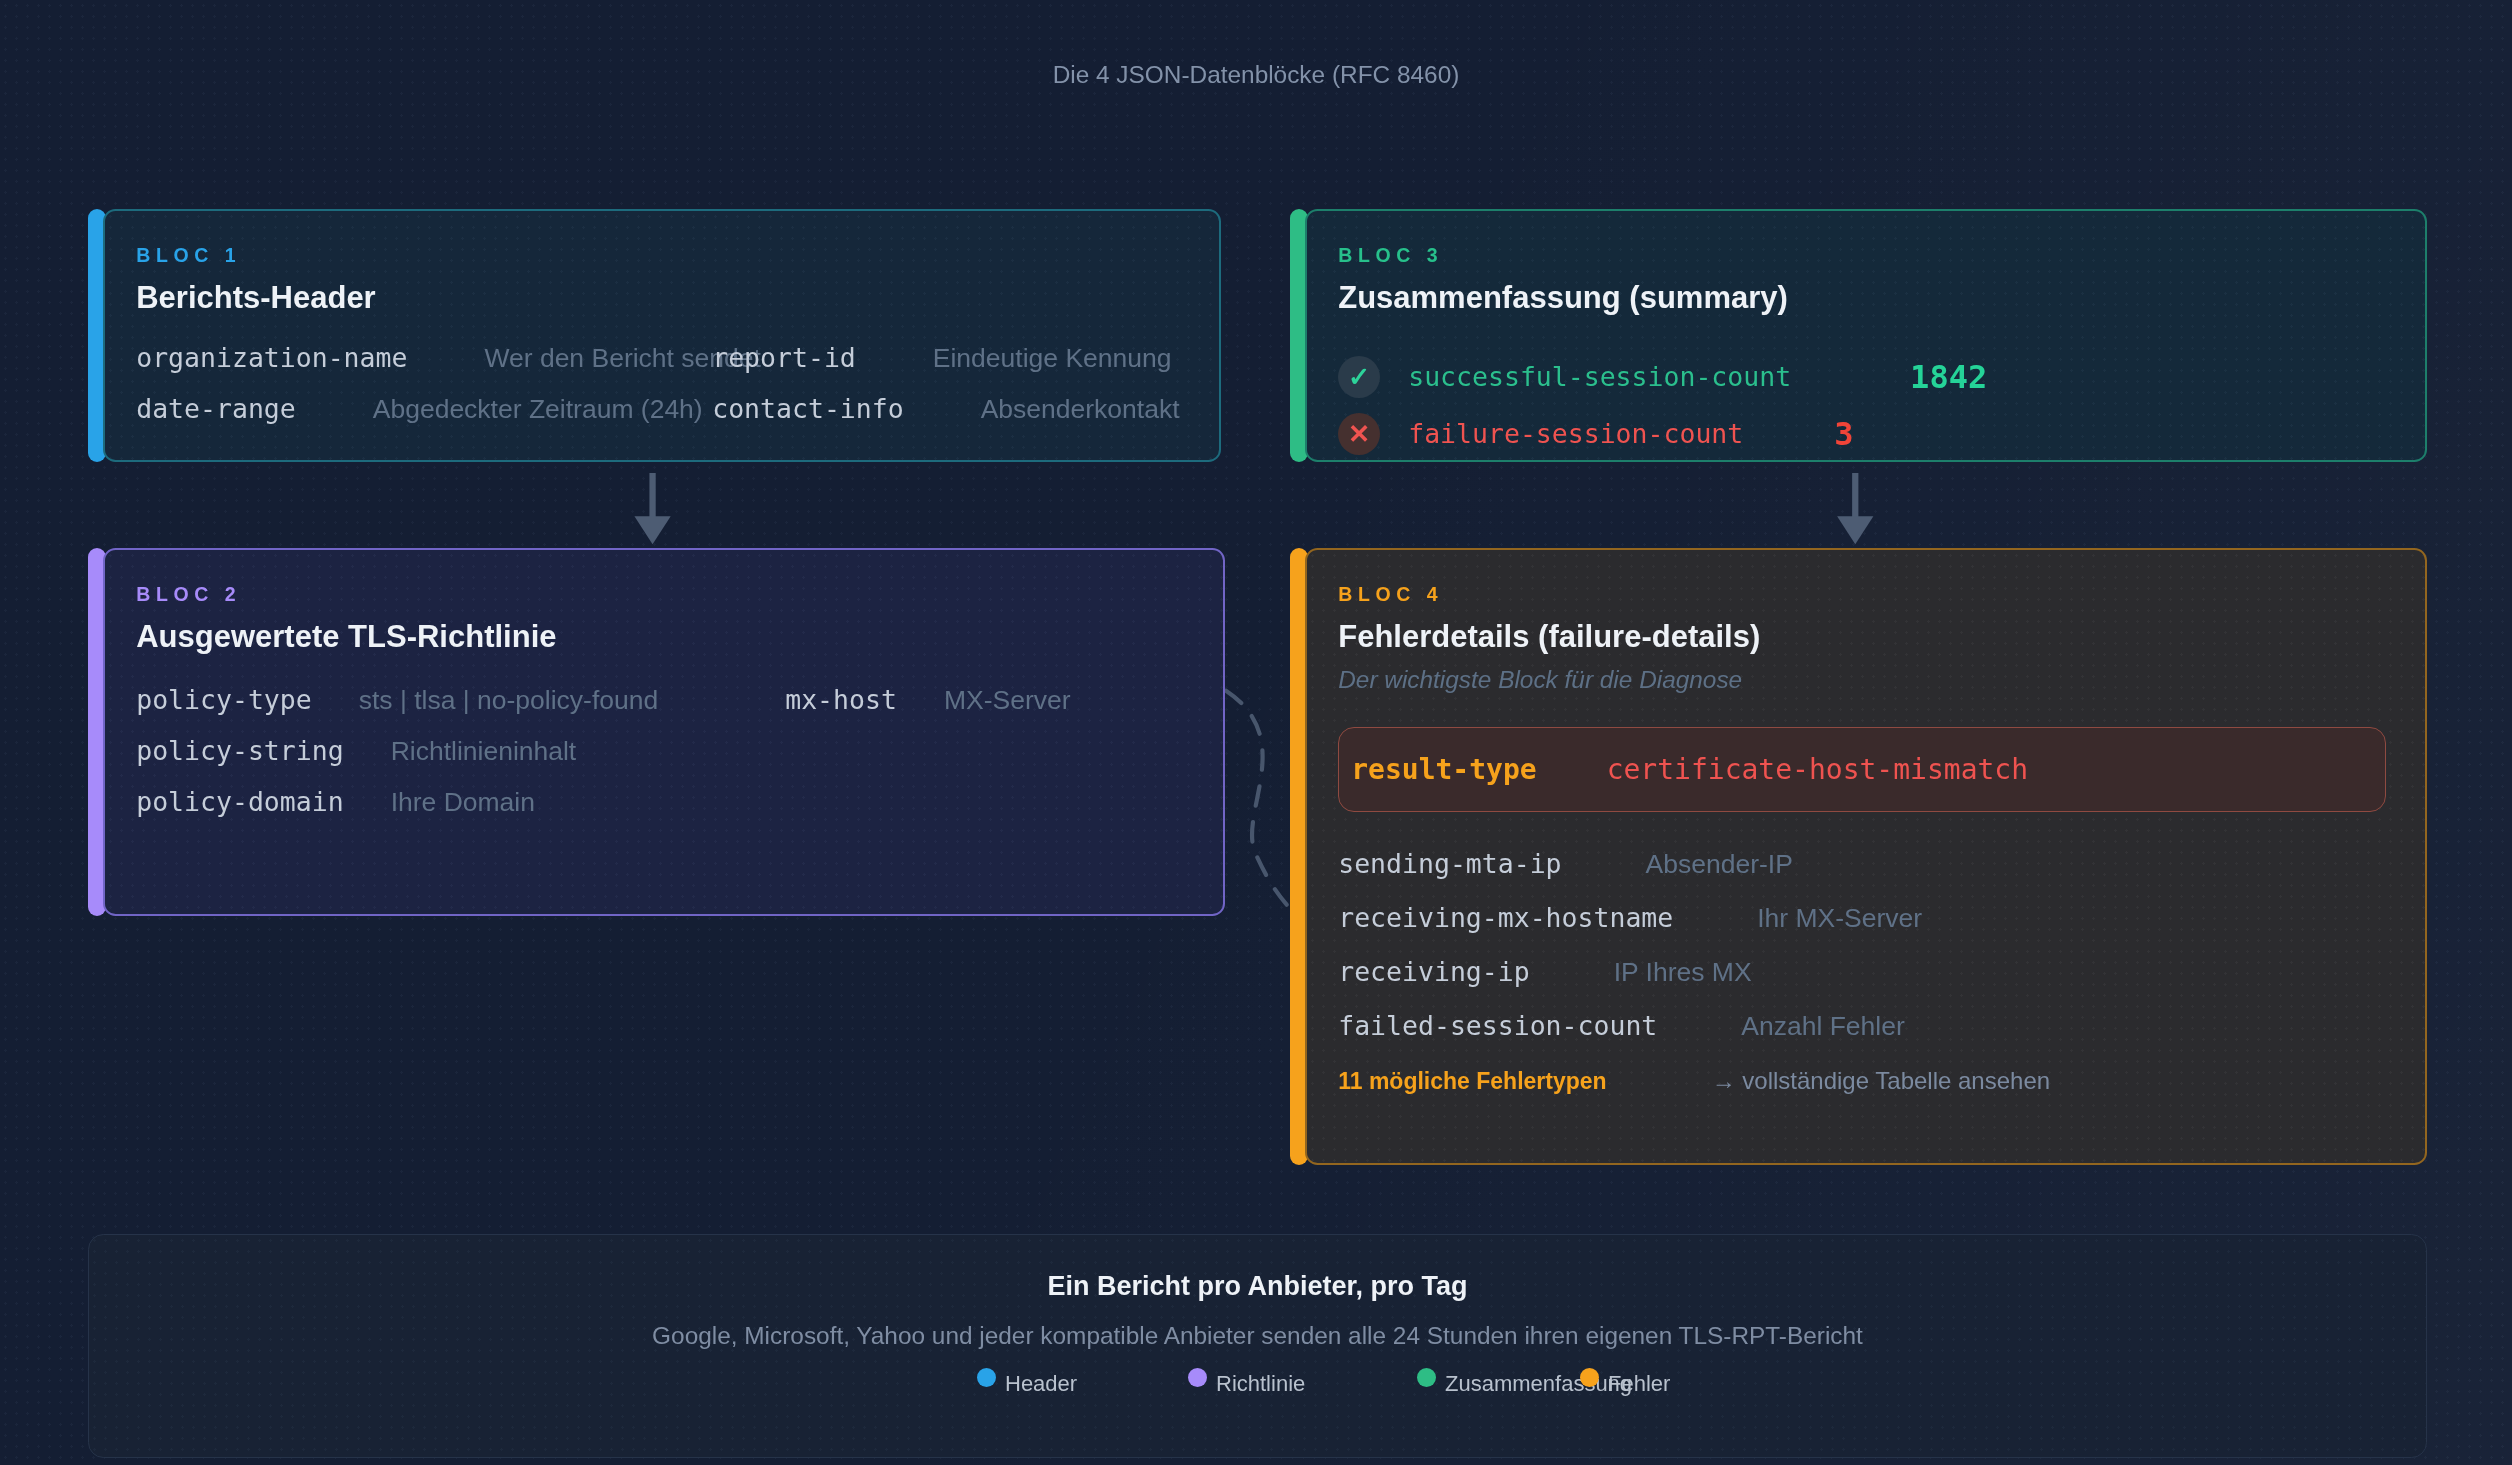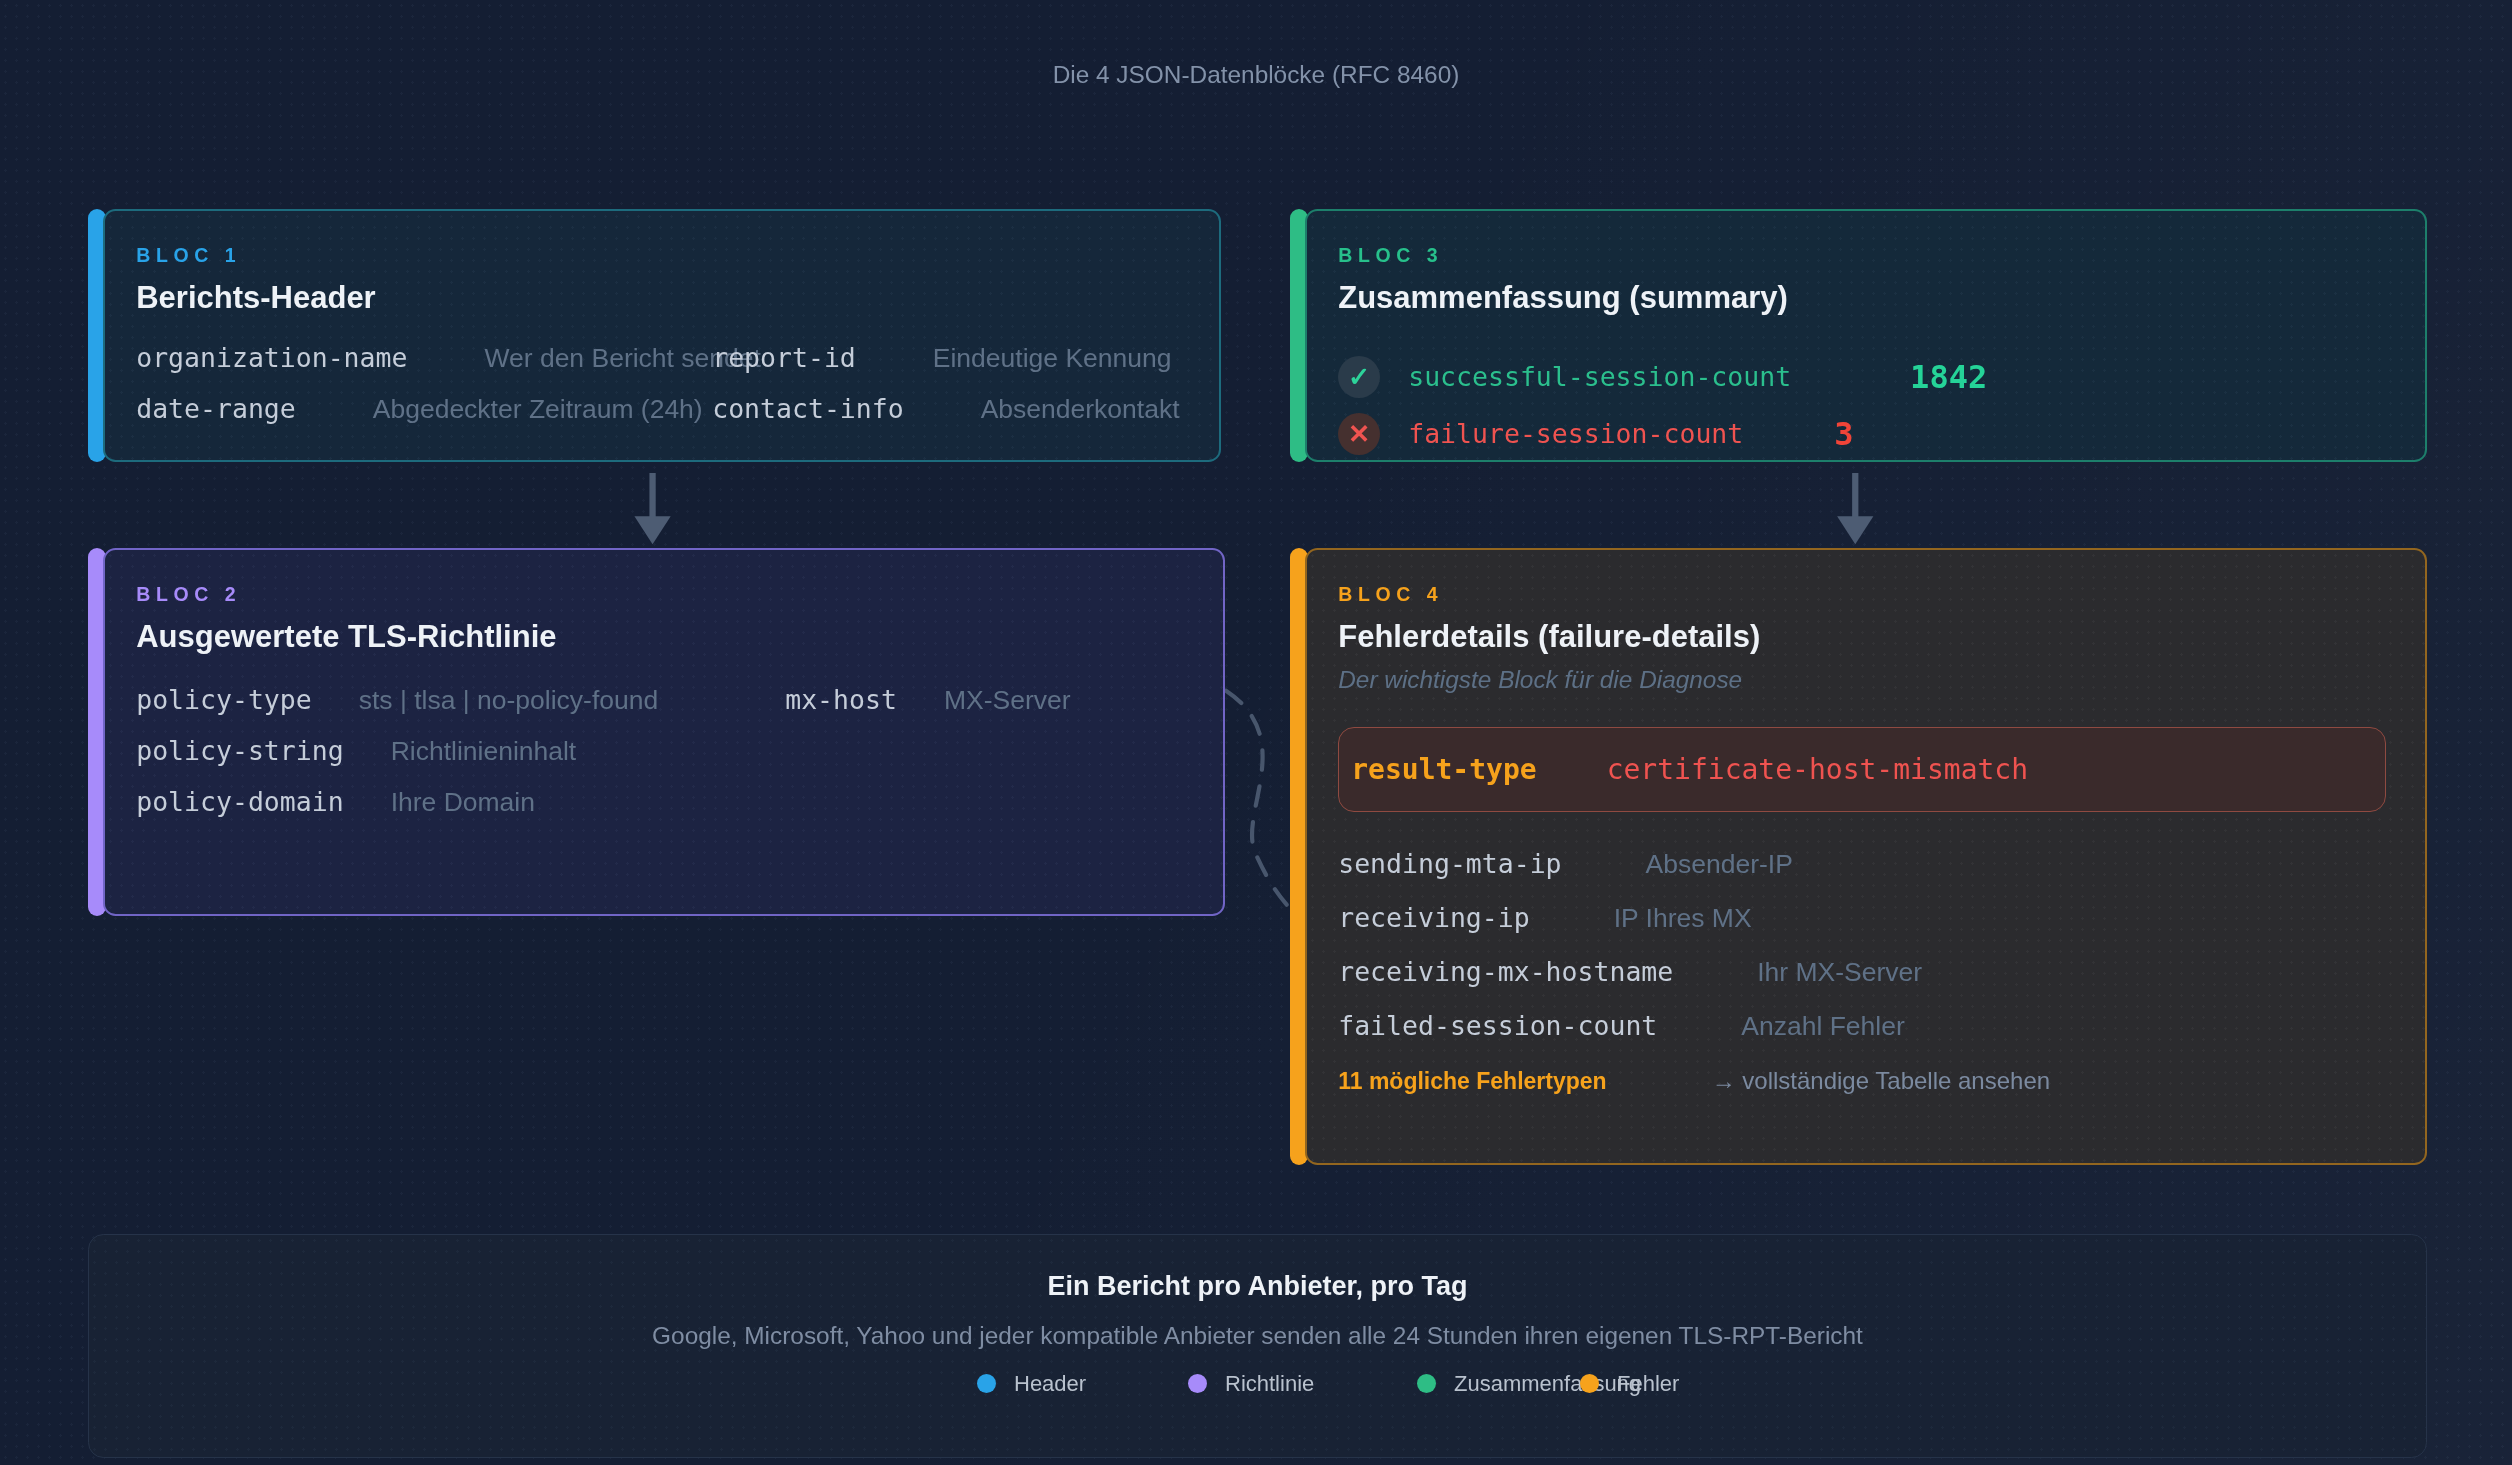--- a/index.html
+++ b/index.html
@@ -74,21 +74,21 @@
   .footnote .link{font-size:24px;color:#7b8aa0;}
   
   .footer{position:absolute;left:88px;top:1234px;width:2339px;height:224px;z-index:2;
     border-radius:15.4px;border:1.4px solid #263349;background-color:#182234;
     background-image:radial-gradient(circle, rgba(150,185,225,0.045) 1.4px, transparent 1.4px);
     background-size:11px 11px;
     box-sizing:border-box;text-align:center;padding-top:36px;}
   .footer-title{font-size:27px;font-weight:700;color:#eef2f7;line-height:31px;}
   .footer-subtitle{margin-top:19.5px;font-size:24.4px;color:#7f8da3;line-height:28px;}
   .legend{position:relative;height:31px;margin-top:18px;}
-  .legend-item{position:absolute;top:0;display:flex;align-items:center;gap:18px;white-space:nowrap;}
+  .legend-item{position:absolute;top:0;display:flex;gap:9px;white-space:nowrap;}
   .legend-dot{width:19px;height:19px;border-radius:50%;flex:0 0 19px;}
   .legend-label{font-size:22px;color:#b9c2ce;line-height:31px;}
   .li1{left:888px;} .li2{left:1099px;} .li3{left:1328px;} .li4{left:1491px;}
   .d1{background:#29a3e8;} .d2{background:#a78bfa;} .d3{background:#2ebd85;} .d4{background:#f6a21c;}
 </style>
 </head>
 <body>
 
 <div class="sheen"></div>
 
@@ -187,26 +187,26 @@
     <div class="highlight">
       <span class="key">result-type</span>
       <span class="val">certificate-host-mismatch</span>
     </div>
     <div class="rows">
       <div class="row">
         <span class="key">sending-mta-ip</span>
         <span class="desc">Absender-IP</span>
       </div>
       <div class="row">
+        <span class="key">receiving-mx-hostname</span>
+        <span class="desc">Ihr MX-Server</span>
+      </div>
+      <div class="row">
         <span class="key">receiving-ip</span>
         <span class="desc">IP Ihres MX</span>
-      </div>
-      <div class="row">
-        <span class="key">receiving-mx-hostname</span>
-        <span class="desc">Ihr MX-Server</span>
       </div>
       <div class="row">
         <span class="key">failed-session-count</span>
         <span class="desc">Anzahl Fehler</span>
       </div>
     </div>
     <div class="footnote">
       <span class="emph">11 mögliche Fehlertypen</span>
       <span class="link">→ vollständige Tabelle ansehen</span>
     </div>

